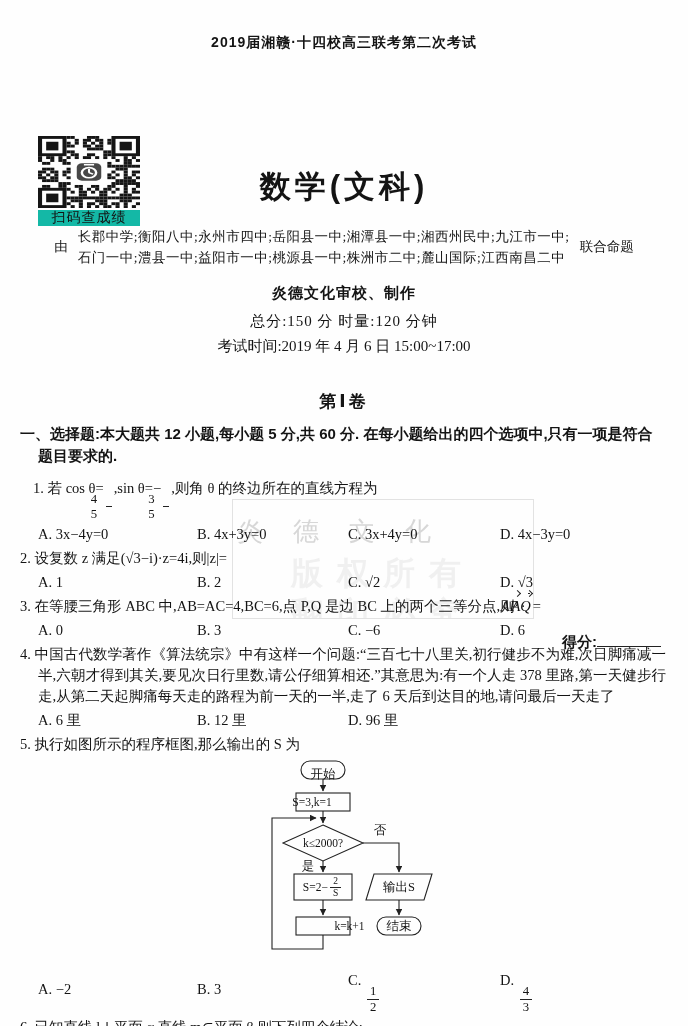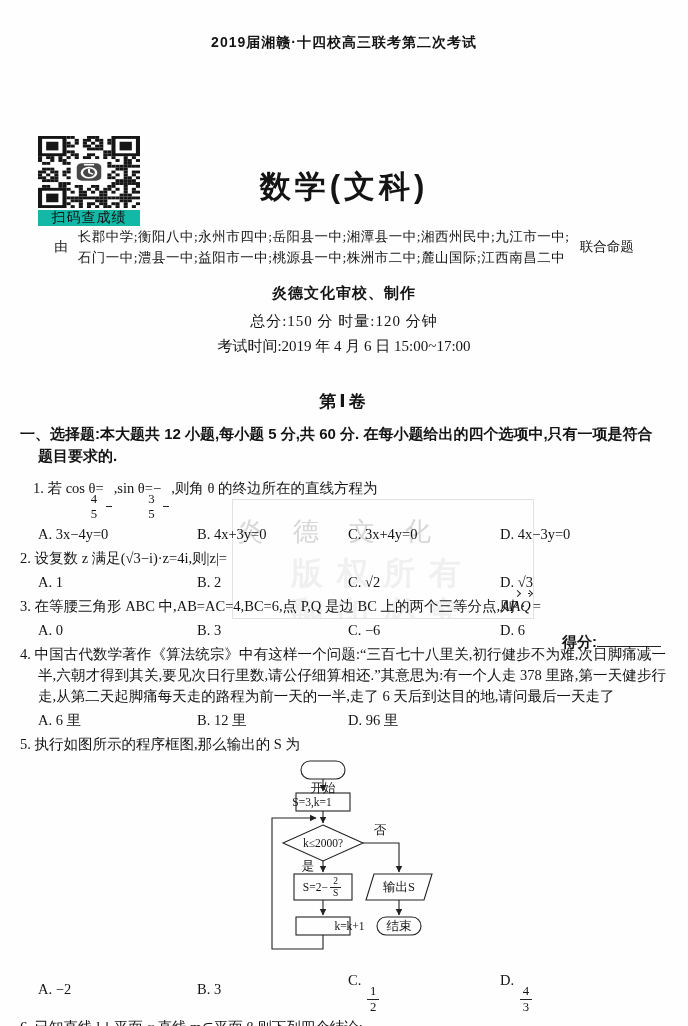--- a/index.html
+++ b/index.html
@@ -396,21 +396,21 @@
             <rect x="125" y="158" width="44" height="18" rx="9"></rect>
             <line x1="71" y1="20" x2="71" y2="32" marker-end="url(#ah)"></line>
             <line x1="71" y1="52" x2="71" y2="64" marker-end="url(#ah)"></line>
             <line x1="71" y1="102" x2="71" y2="113" marker-end="url(#ah)"></line>
             <line x1="71" y1="141" x2="71" y2="156" marker-end="url(#ah)"></line>
             <polyline points="111,84 147,84 147,113" marker-end="url(#ah)"></polyline>
             <line x1="147" y1="141" x2="147" y2="156" marker-end="url(#ah)"></line>
             <polyline points="71,176 71,190 20,190 20,59 64,59" marker-end="url(#ah)"></polyline>
           </g>
         </svg>
-        <div class="fc-label fc-cn" style="left:49px;top:20px;width:44px;height:18px;">开始</div>
+        <div class="fc-label fc-cn" style="left:49px;top:6px;width:44px;height:18px;">开始</div>
         <div class="fc-label" style="left:44px;top:34px;width:32px;height:18px;">S=3,k=1</div>
         <div class="fc-label" style="left:31px;top:66px;width:80px;height:36px;">k≤2000?</div>
         <div class="fc-label fc-cn" style="left:48px;top:100px;width:16px;height:14px;">是</div>
         <div class="fc-label fc-cn" style="left:120px;top:64px;width:16px;height:14px;">否</div>
         <div class="fc-label" style="left:42px;top:115px;width:58px;height:26px;">
             <span>S=2−</span>
             <span class="frac">
               <span class="fnum">2</span>
               <span class="fden">S</span>
             </span>

